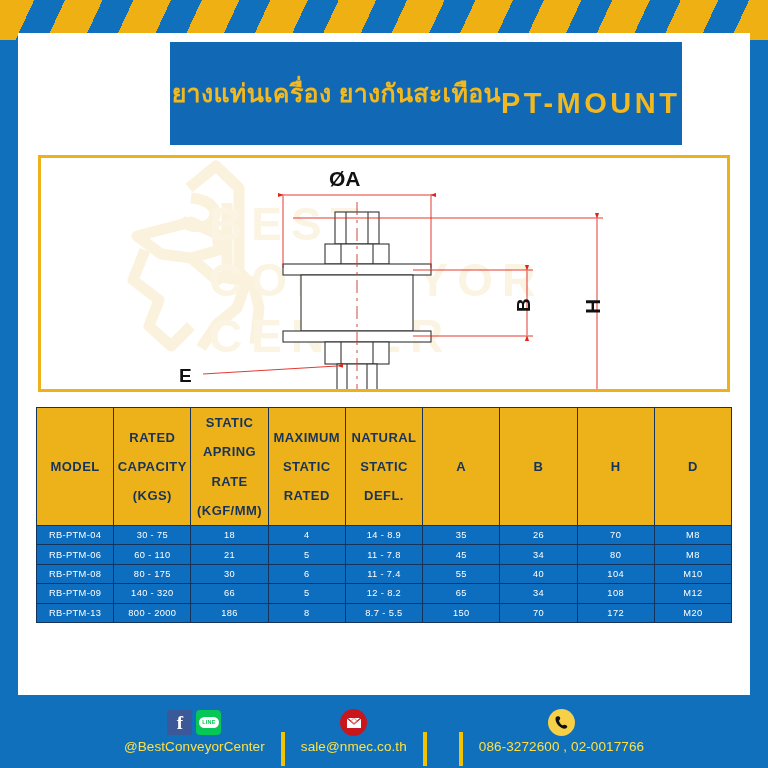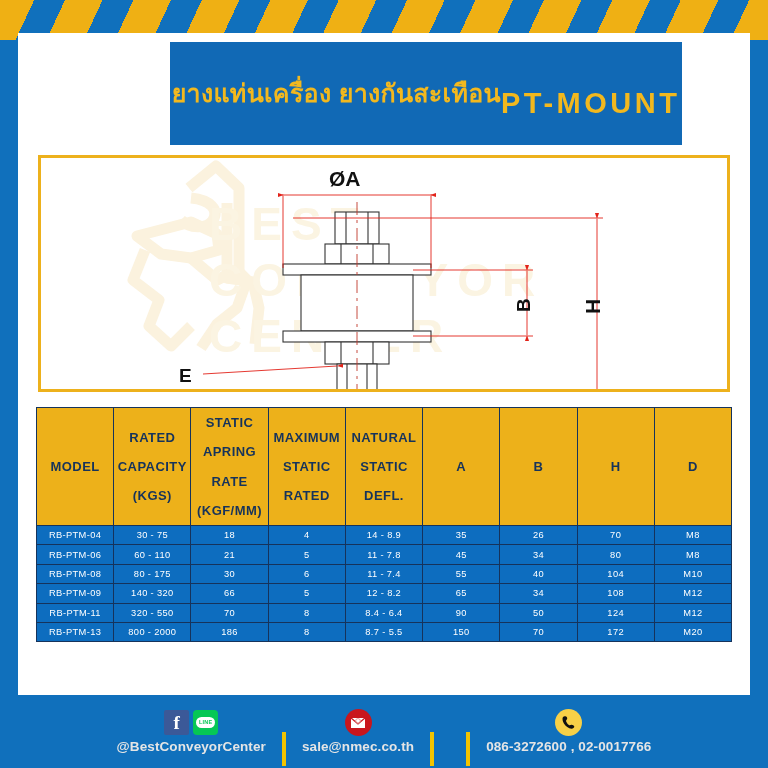--- a/index.html
+++ b/index.html
@@ -120,21 +120,21 @@
     background:#1070BC;
     display:flex; align-items:center; justify-content:center;
     z-index:3;
   }
   .foot-item{
     display:flex; flex-direction:column; align-items:center;
     justify-content:center; gap:3px;
   }
   .foot-icons{ display:flex; gap:4px; align-items:center; height:26px; }
   .foot-label{
-    color:#e5e5e5; font-size:13.5px; font-weight:bold; letter-spacing:.1px;
+    color:#fde047; font-size:13.5px; font-weight:normal; letter-spacing:.1px;
     white-space:nowrap;
   }
   .foot-sep{
     width:4px; height:34px; background:#F2C300; margin:0 16px;
     align-self:flex-end; margin-bottom:2px;
   }
   .ic-fb{
     width:25px;height:25px;background:#3B5998;border-radius:2px;
     display:flex;align-items:center;justify-content:center;
     color:#fff;font-size:19px;font-weight:bold;font-family:"Liberation Serif",serif;
@@ -344,31 +344,20 @@
       <td>140 - 320</td>
       <td>66</td>
       <td>5</td>
       <td>12 - 8.2</td>
       <td>65</td>
       <td>34</td>
       <td>108</td>
       <td>M12</td>
     </tr>
     <tr>
-      <td>RB-PTM-11</td>
-      <td>320 - 550</td>
-      <td>70</td>
-      <td>8</td>
-      <td>8.4 - 6.4</td>
-      <td>90</td>
-      <td>50</td>
-      <td>124</td>
-      <td>M12</td>
-    </tr>
-    <tr>
       <td>RB-PTM-13</td>
       <td>800 - 2000</td>
       <td>186</td>
       <td>8</td>
       <td>8.7 - 5.5</td>
       <td>150</td>
       <td>70</td>
       <td>172</td>
       <td>M20</td>
     </tr>

